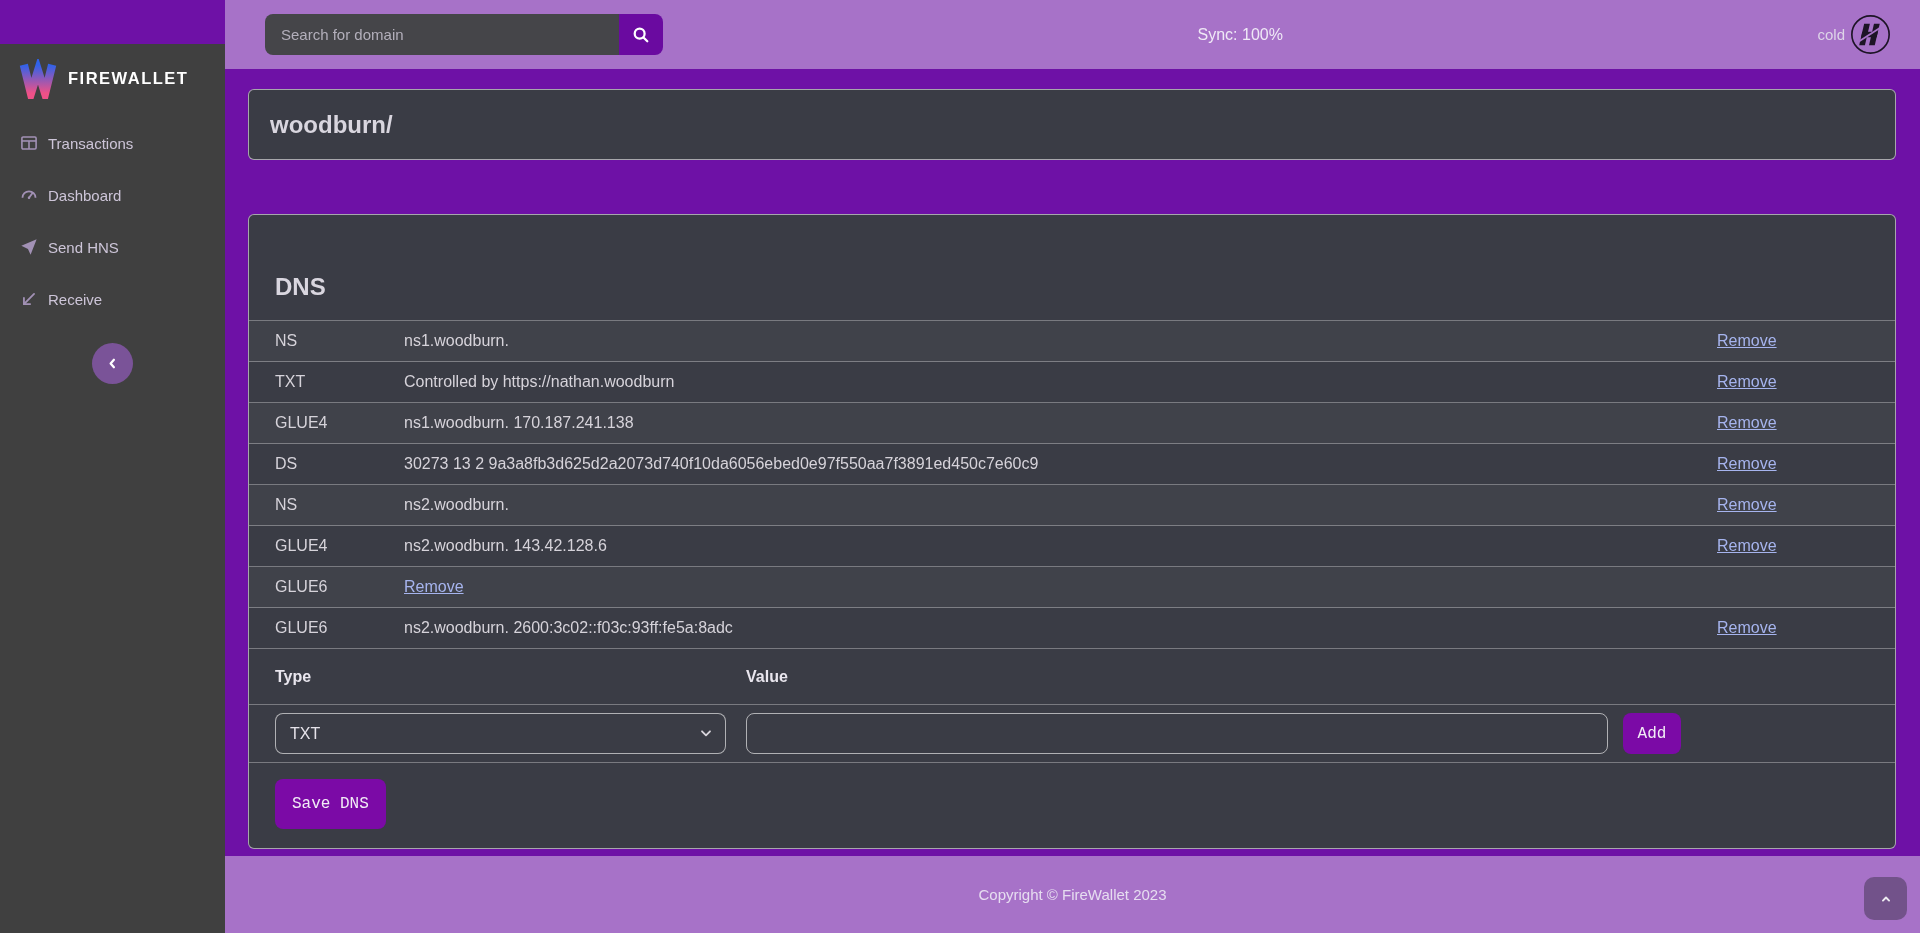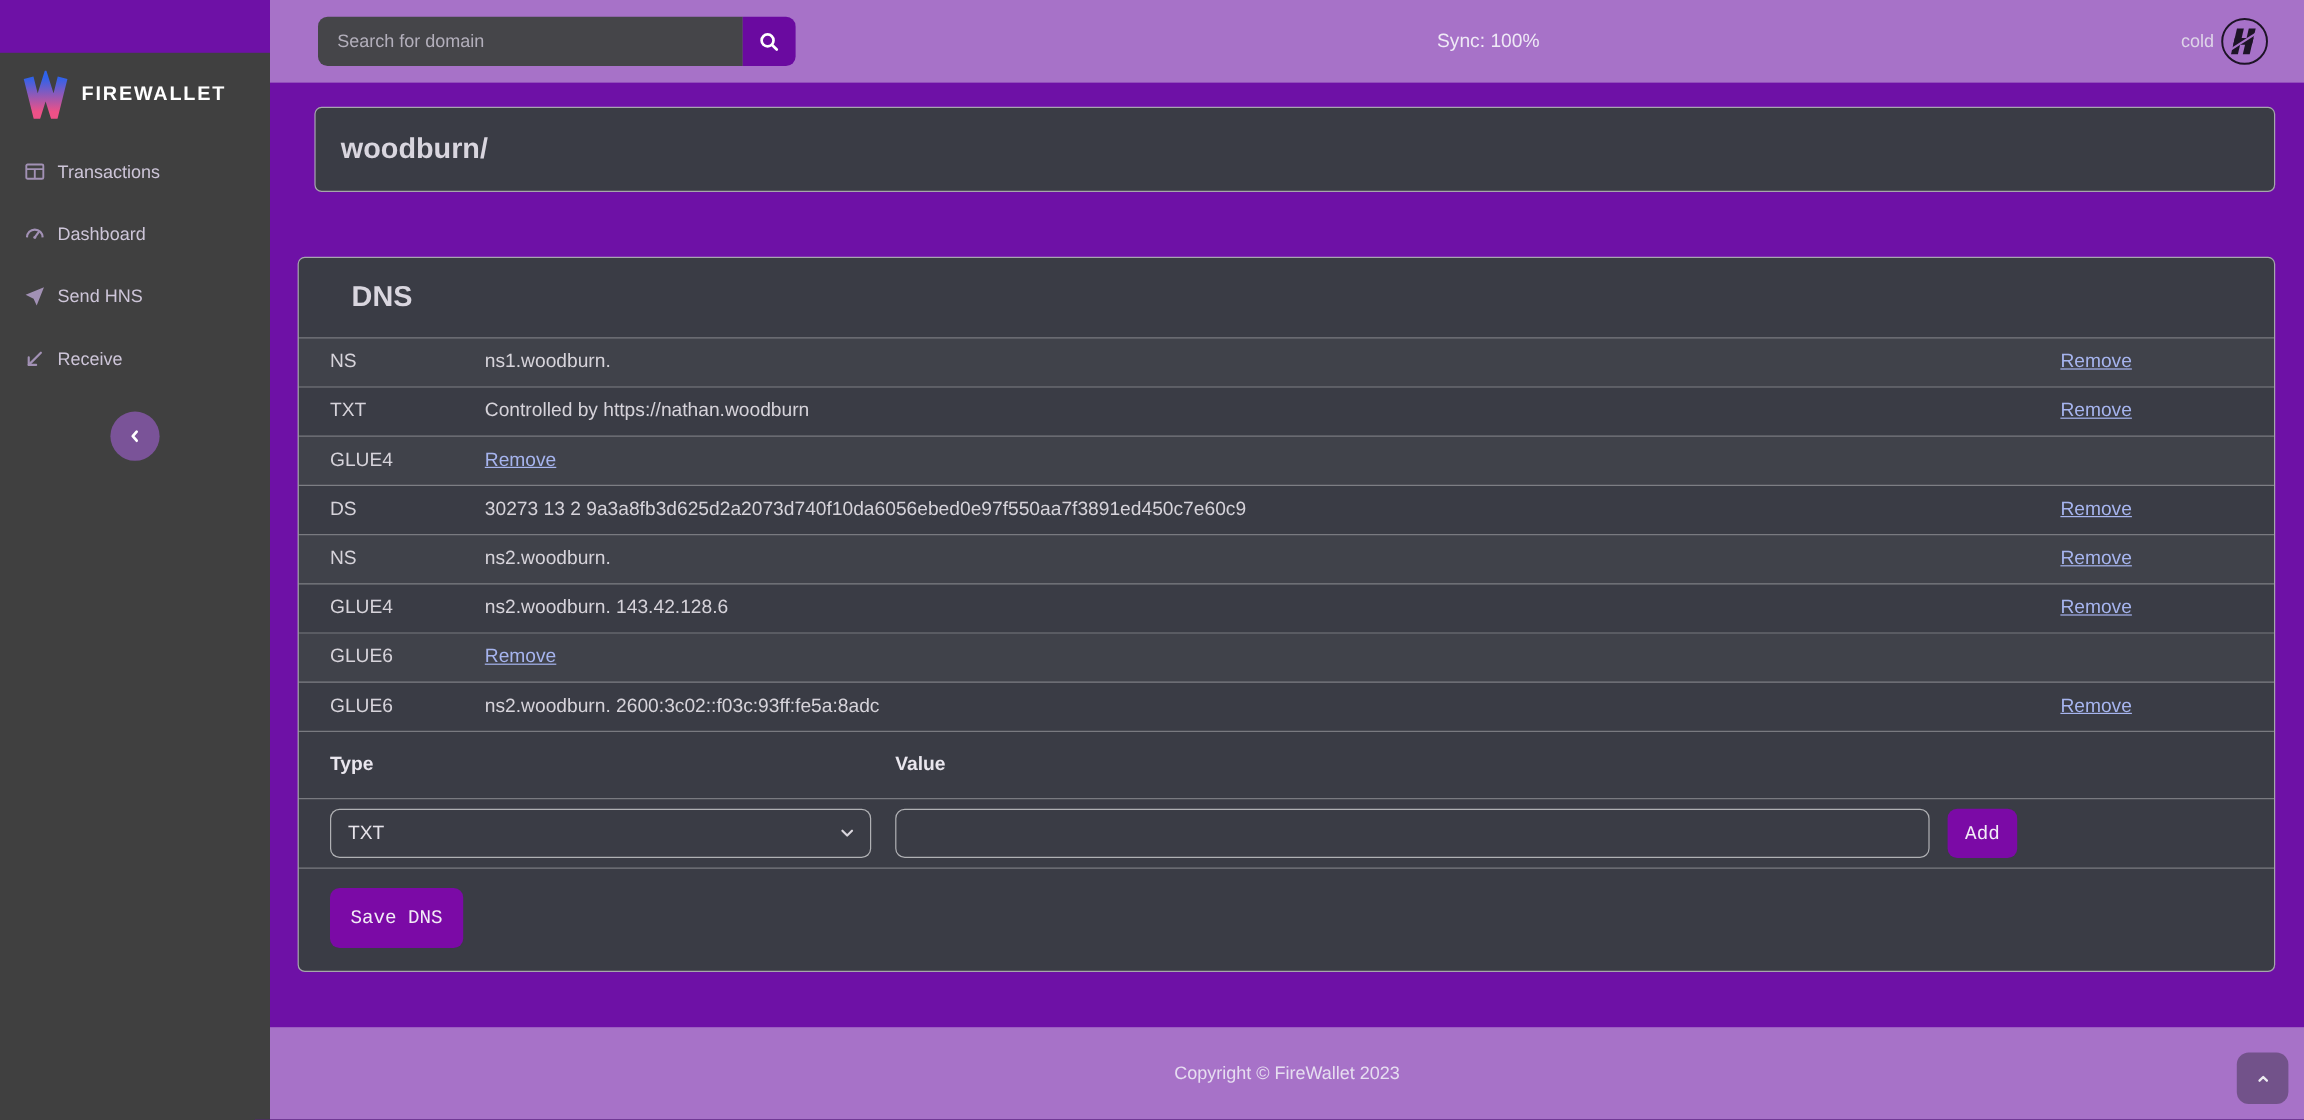--- a/index.html
+++ b/index.html
@@ -31,25 +31,25 @@
   .search-btn { width:44px; background:#6a0aa0; border:none; border-radius:0 8px 8px 0; display:flex; align-items:center; justify-content:center; cursor:pointer; }
   .sync-text { color:#efe9f6; font-size:16px; }
   .top-right { display:flex; align-items:center; gap:5px; }
   .cold-text { color:#ded5e8; font-size:15px; }
   .hns-icon { width:41px; height:41px; cursor:pointer; }
 
   
   .main { flex:1; background:#6e11a6; overflow:hidden; }
 
   .card { background:#3a3c45; border:1px solid rgba(255,255,255,0.55); border-radius:6px; color:#d6d3da; }
-  .domain-card { margin:20px 24px 0 37px; height:71px; display:flex; align-items:center; padding:16px 21px; }
+  .domain-card { margin:20px 24px 0 23px; height:71px; display:flex; align-items:center; padding:16px 21px; }
   .domain-title { font-size:24px; color:#d9d6df; }
 
   .dns-card { margin:54px 24px 0 23px; padding-bottom:19px; }
-  .dns-title { font-size:24px; color:#d9d6df; padding:19px 44px; }
+  .dns-title { font-size:24px; color:#d9d6df; padding:19px 26px;margin-top:39px; }
   .dns-table { border-top:1px solid rgba(255,255,255,0.32); }
   .dns-row { display:grid; grid-template-columns:129px 1fr 82px; align-items:center; height:41px; padding:0 96px 0 26px; border-bottom:1px solid rgba(255,255,255,0.32); font-size:16px; }
   .dns-row:nth-child(odd) { background:rgba(255,255,255,0.03); }
   .dns-type { color:#d6d3da; }
   .dns-value { color:#d6d3da; }
   .remove-link { color:#a6b4ee; text-decoration:underline; font-size:16px; cursor:pointer; }
 
   .dns-form-header { display:grid; grid-template-columns:471px 1fr; align-items:center; height:56px; padding:0 96px 0 26px; font-weight:bold; font-size:16px; color:#e9e6ee; border-bottom:1px solid rgba(255,255,255,0.32); }
   .dns-form-row { display:flex; align-items:center; height:58px; padding:0 96px 0 26px; border-bottom:1px solid rgba(255,255,255,0.32); }
   .select-wrap { position:relative; width:451px; margin-right:20px; }
@@ -174,20 +174,21 @@
             <span class="dns-value">ns1.woodburn.</span>
             <a class="remove-link">Remove</a>
           </div>
           <div class="dns-row">
             <span class="dns-type">TXT</span>
             <span class="dns-value">Controlled by https://nathan.woodburn</span>
             <a class="remove-link">Remove</a>
           </div>
           <div class="dns-row">
             <span class="dns-type">GLUE4</span>
+            <span class="dns-value">ns1.woodburn. 170.187.241.138</span>
             <a class="remove-link">Remove</a>
           </div>
           <div class="dns-row">
             <span class="dns-type">DS</span>
             <span class="dns-value">30273 13 2 9a3a8fb3d625d2a2073d740f10da6056ebed0e97f550aa7f3891ed450c7e60c9</span>
             <a class="remove-link">Remove</a>
           </div>
           <div class="dns-row">
             <span class="dns-type">NS</span>
             <span class="dns-value">ns2.woodburn.</span>

